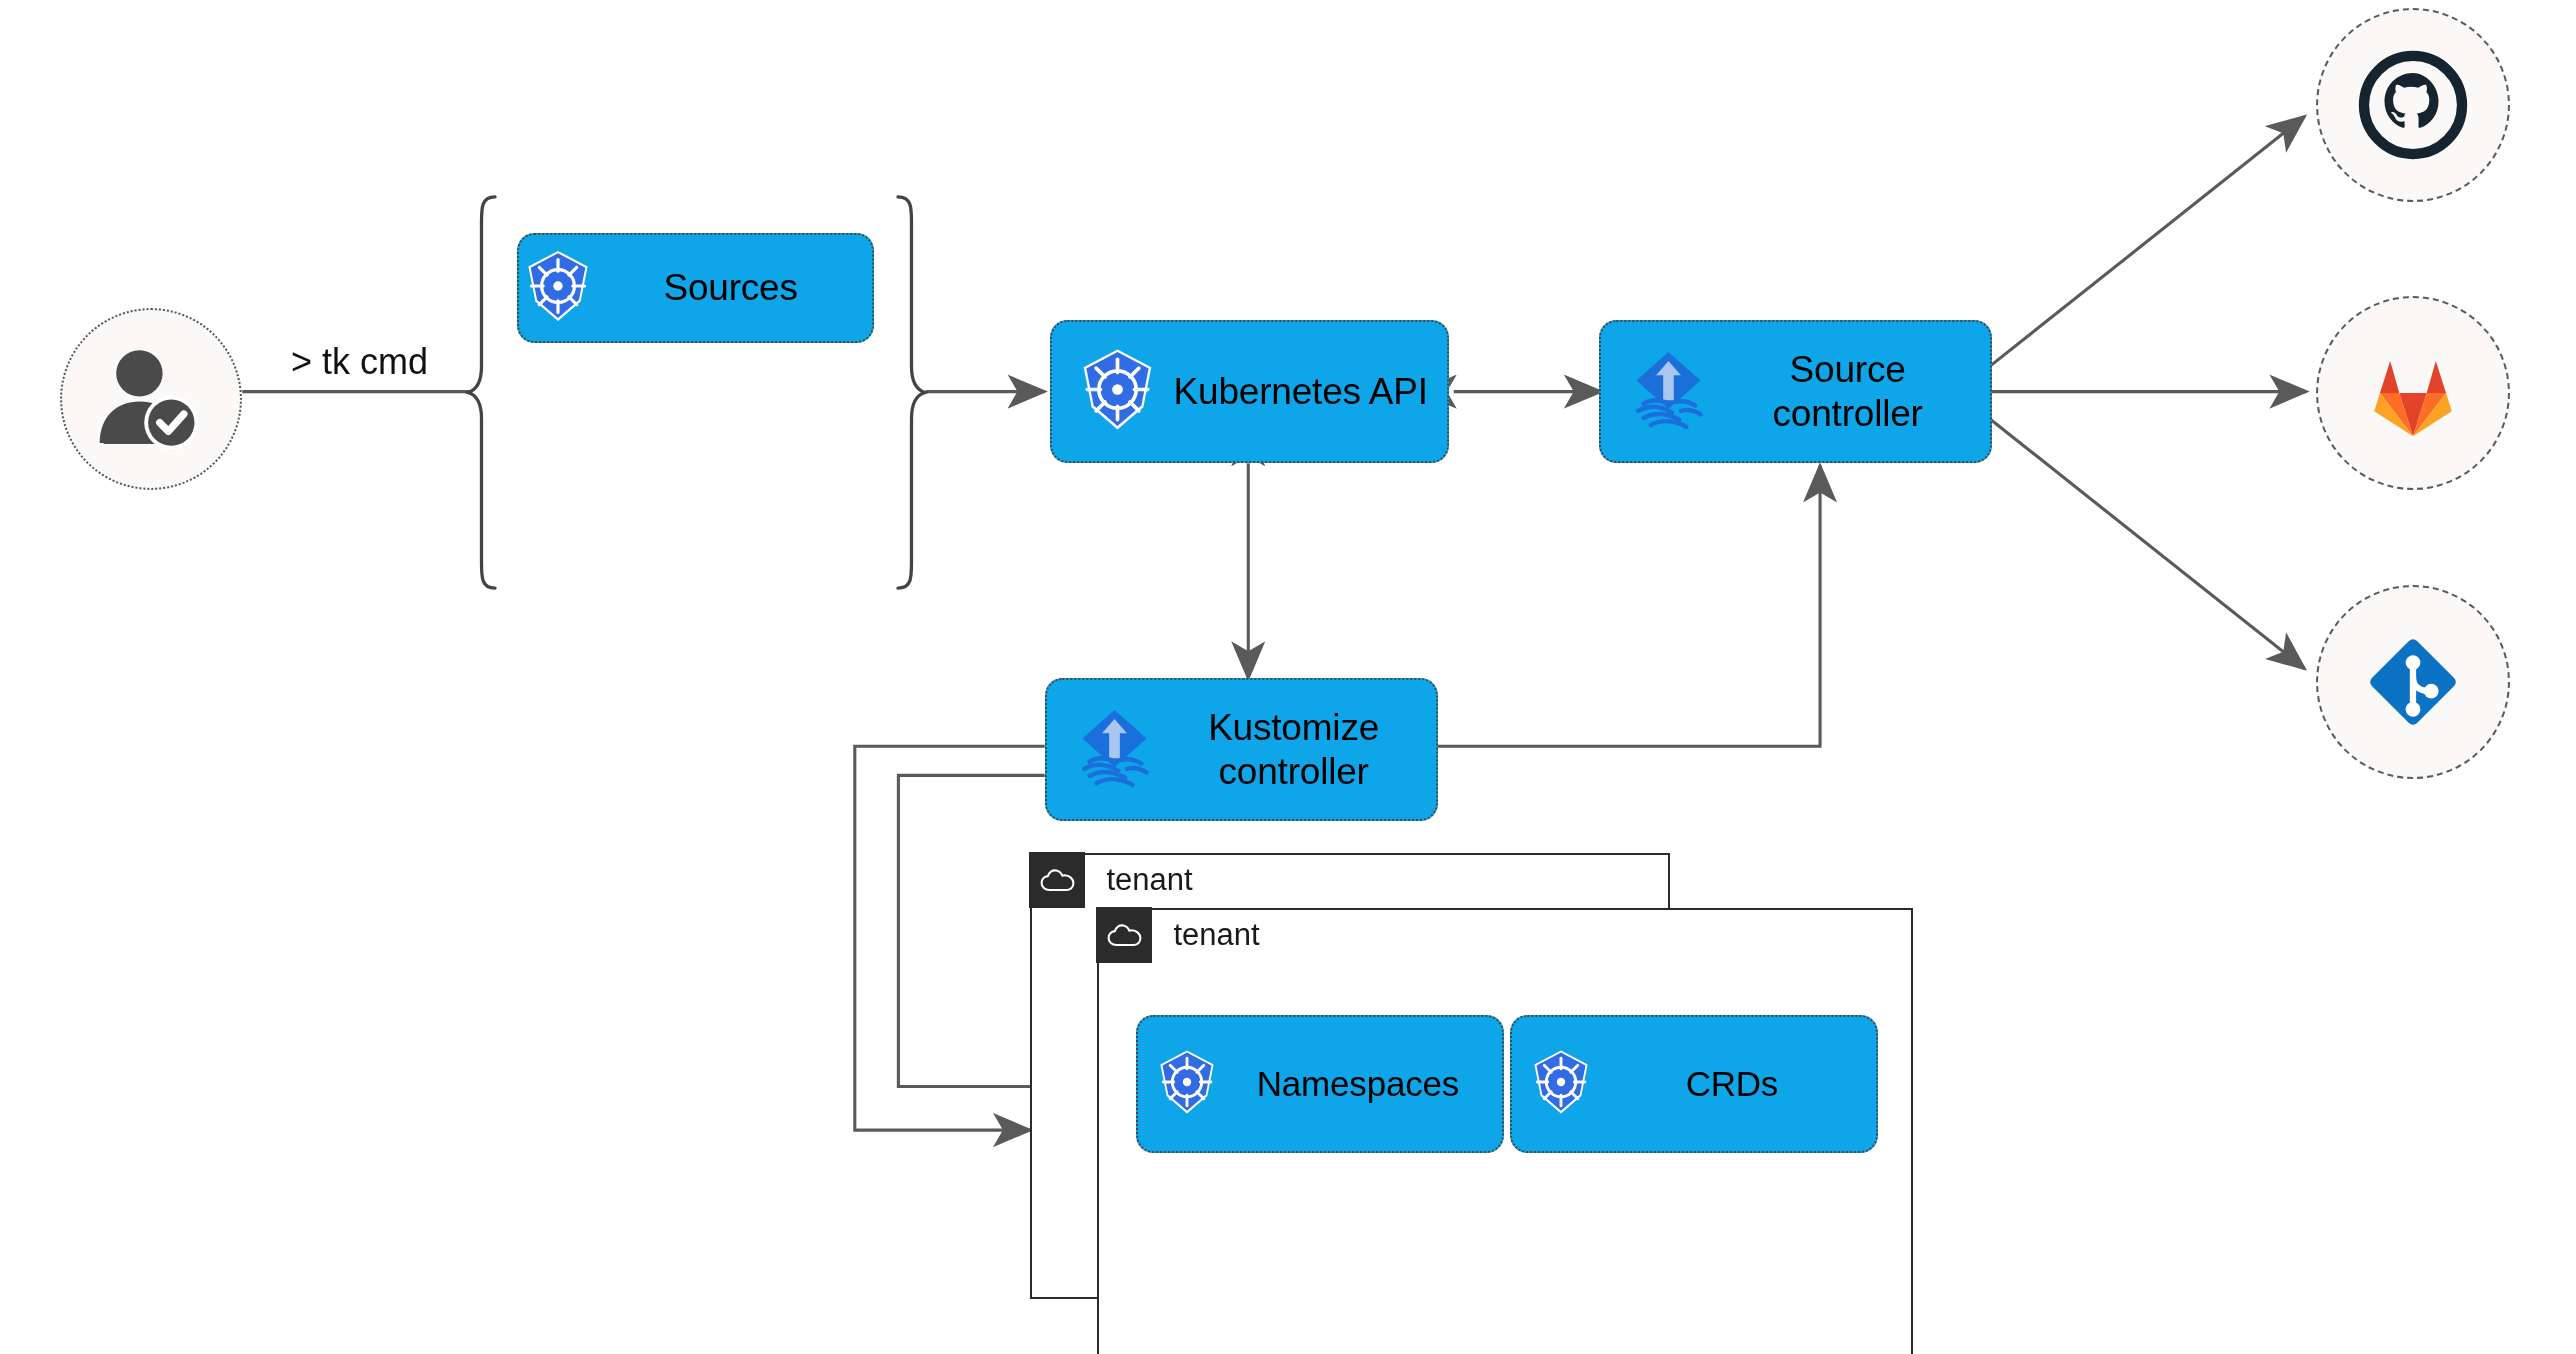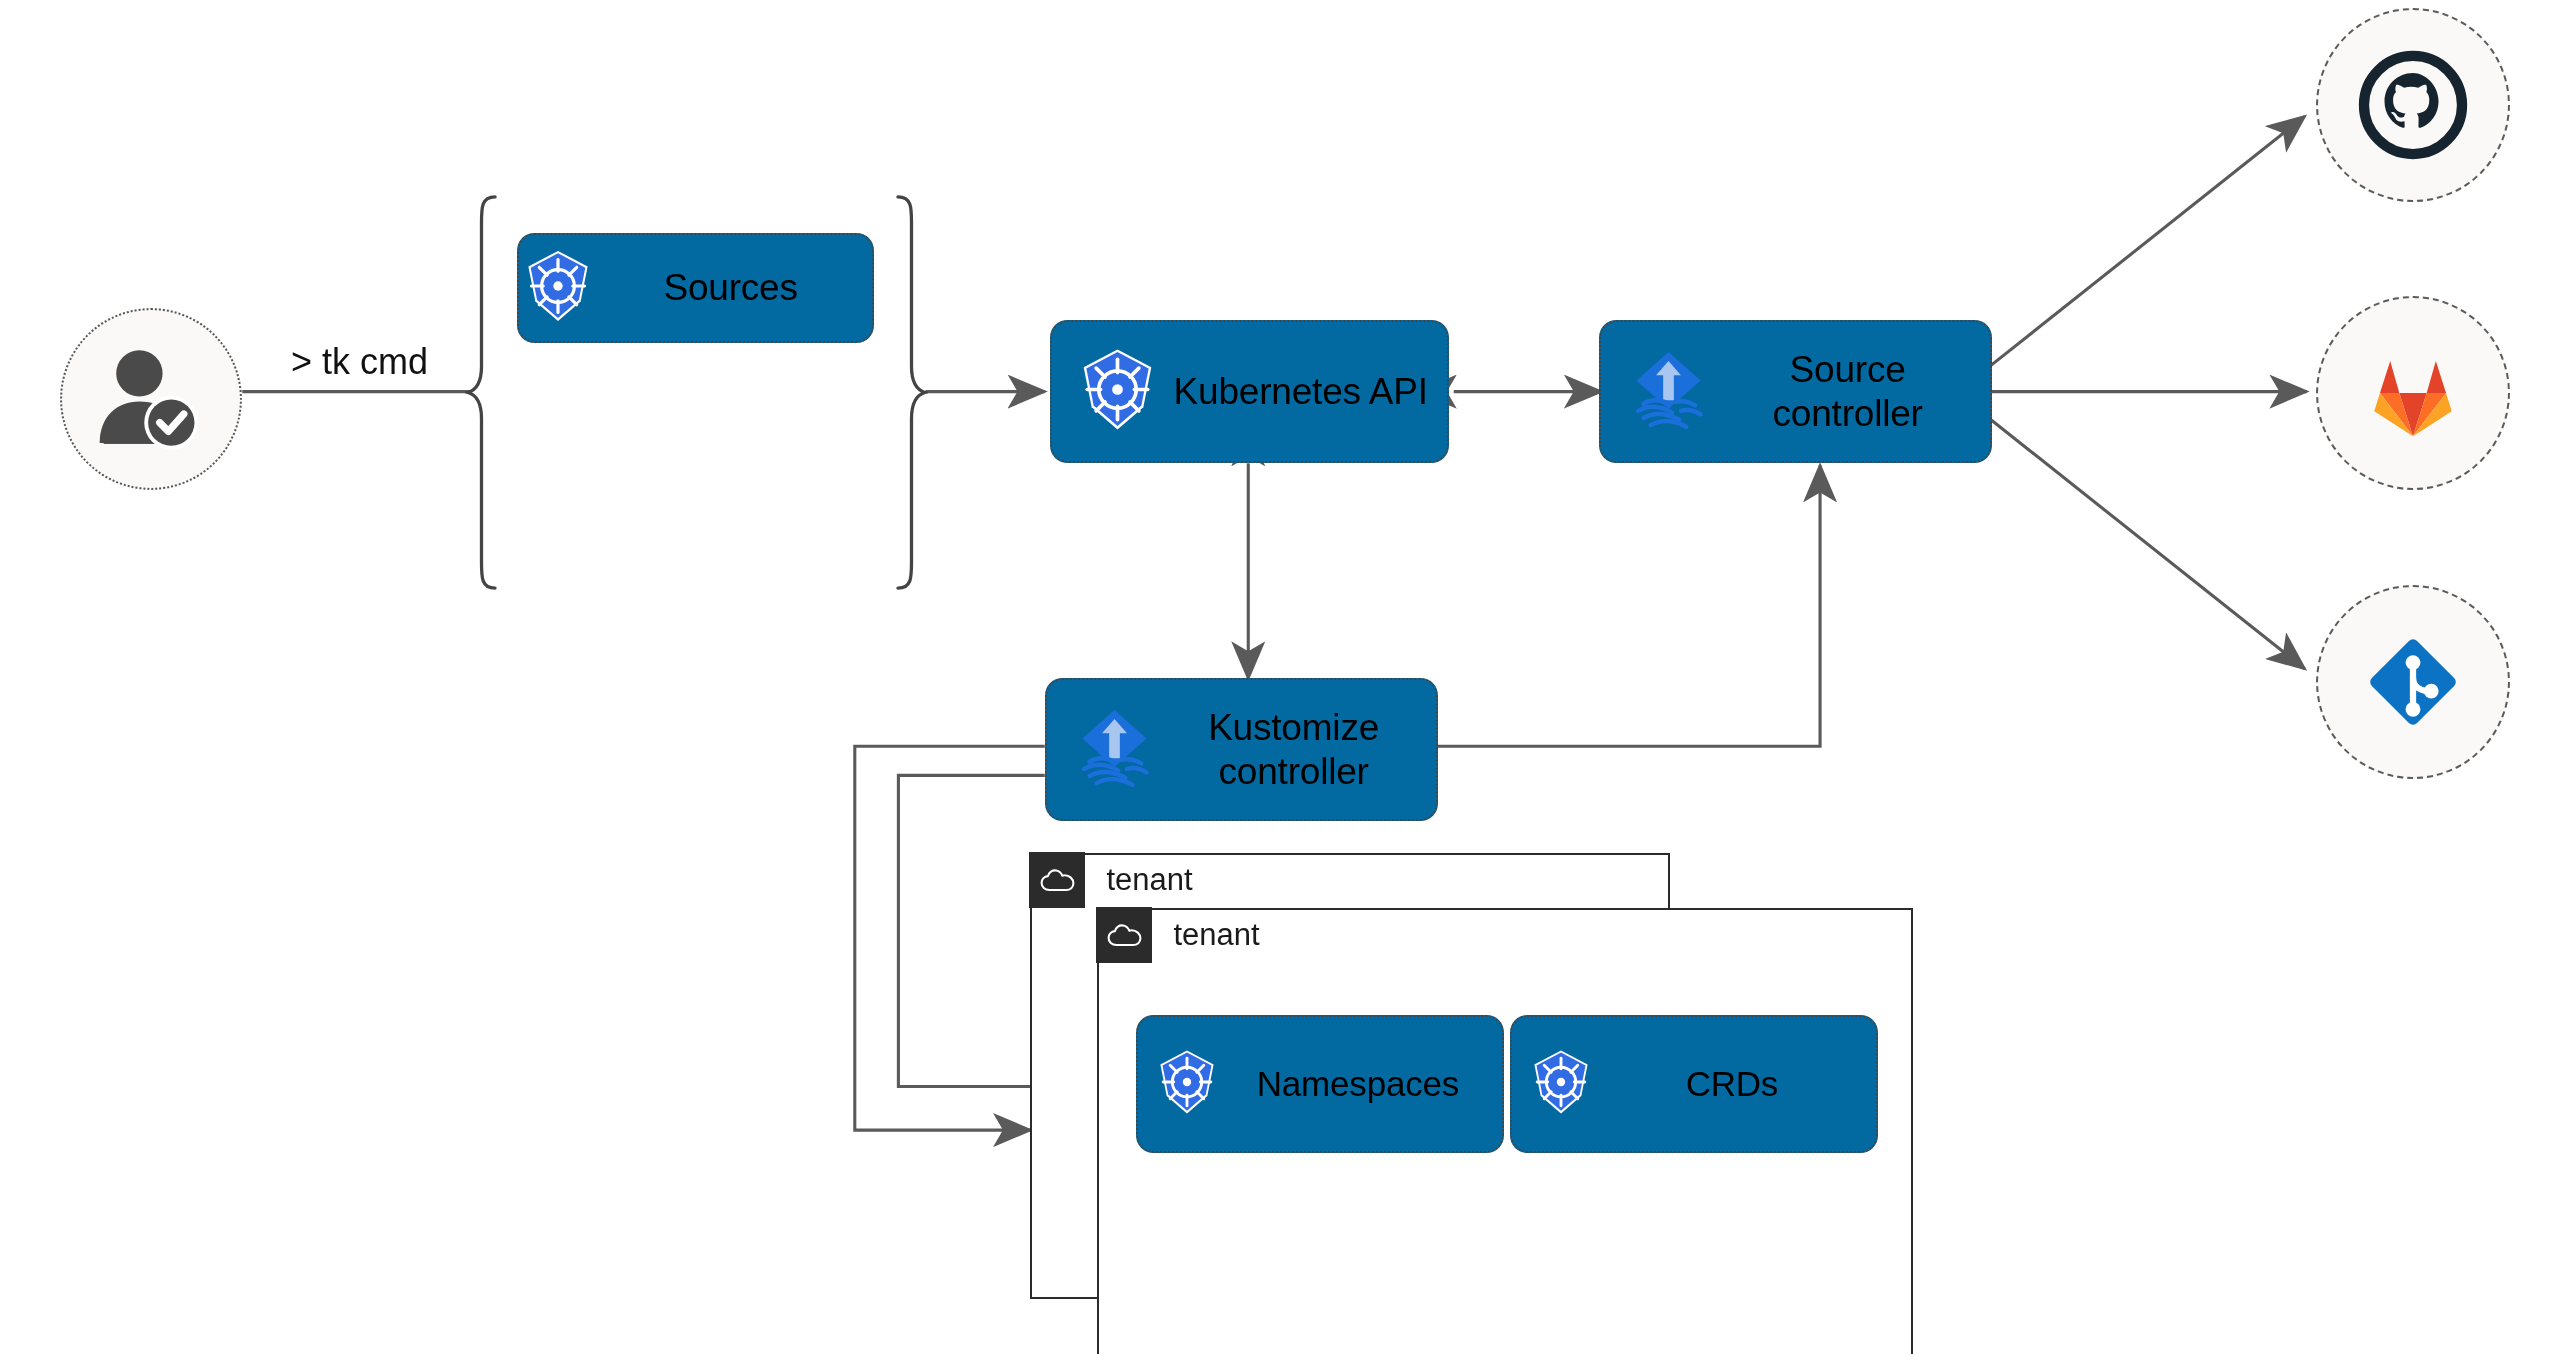--- a/index.html
+++ b/index.html
@@ -24,21 +24,21 @@
     width: 2576px;
     height: 1355px;
     pointer-events: none;
     z-index: 1;
   }
 
   
   .node {
     position: absolute;
     box-sizing: border-box;
-    background: #0369a1;
+    background: #0ea5e9;
     border: 2.9px dotted #444444;
     border-radius: 17.4px;
     display: flex;
     flex-direction: row;
     align-items: center;
     z-index: 3;
   }
   .node .label {
     flex: 1;
     text-align: center;

